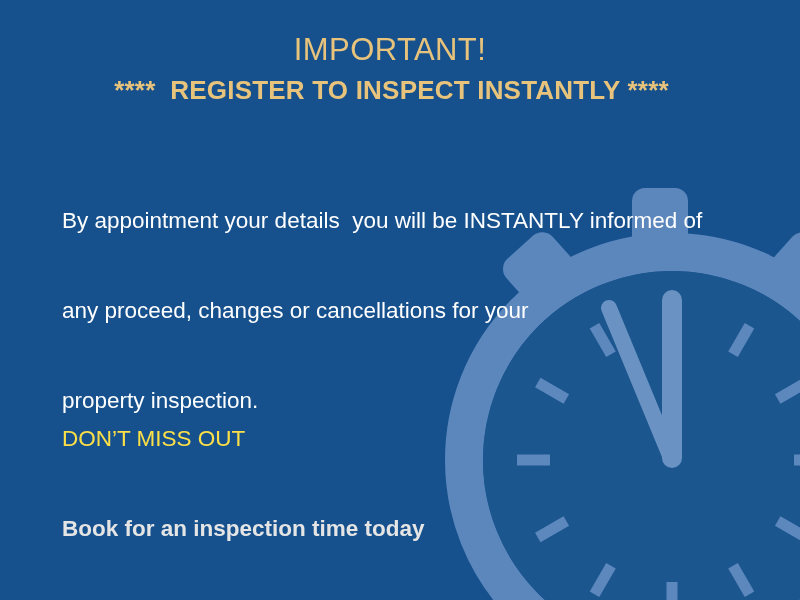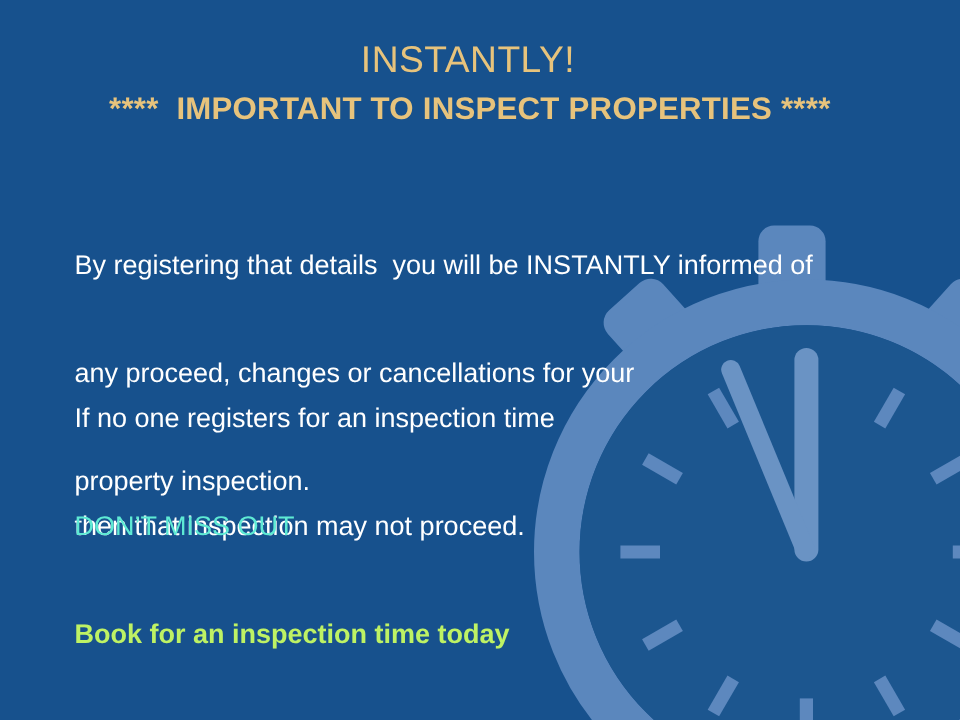--- a/index.html
+++ b/index.html
@@ -70,25 +70,25 @@
     font-size: 22.5px;
     font-weight: 400;
     line-height: 30px;
     white-space: pre;
   }
   #para-1 { top: 146px; }
   #para-2 { top: 274px; }
   #para-3 { top: 364px; }
 
   .gold-line {
-    color: #bef264;
+    color: #e5e5e5;
     font-weight: 700;
   }
   .white-line {
-    color: #5eead4;
+    color: #fde047;
     font-weight: 400;
   }
   .body-line { display: block; }
 </style>
 </head>
 <body>
 
 <div id="slide">
 
   <svg id="clock-art" viewBox="0 0 800 600" aria-hidden="true">
@@ -132,34 +132,30 @@
       </g>
 
       <line x1="672" y1="458" x2="672" y2="300" stroke="#6a93c4" stroke-width="20" stroke-linecap="round"></line>
 
       <line x1="671" y1="458" x2="609" y2="308" stroke="#6a93c4" stroke-width="16" stroke-linecap="round"></line>
     </g>
   </svg>
 
   <div id="text-layer">
 
-    <div class="headline-1">INSTANTLY!</div>
+    <div class="headline-1">IMPORTANT!</div>
 
-    <div class="headline-2">****  IMPORTANT TO INSPECT PROPERTIES ****</div>
+    <div class="headline-2">****  REGISTER TO INSPECT INSTANTLY ****</div>
 
     <div class="body-block" id="para-1">
-      <span class="body-line">By registering that details  you will be INSTANTLY informed of</span>
+      <span class="body-line">By appointment your details  you will be INSTANTLY informed of</span>
       <span class="body-line">any proceed, changes or cancellations for your</span>
       <span class="body-line">property inspection.</span>
     </div>
 
-    <div class="body-block" id="para-2">
-      <span class="body-line">If no one registers for an inspection time</span>
-      <span class="body-line">then that inspection may not proceed.</span>
-    </div>
 
     <div class="body-block" id="para-3">
       <span class="body-line white-line">DON’T MISS OUT</span>
       <span class="body-line gold-line">Book for an inspection time today</span>
       
     </div>
 
   </div>
 </div>
 

